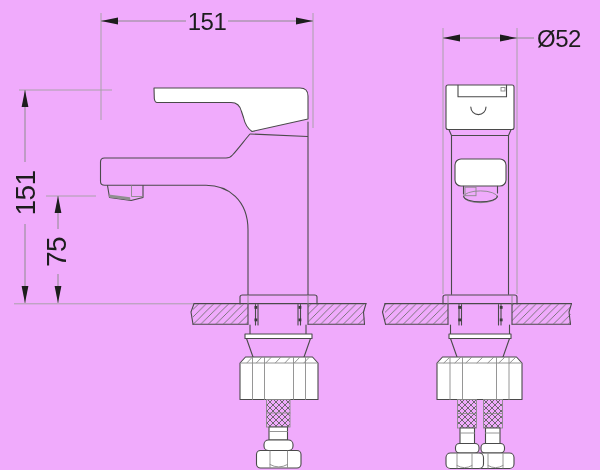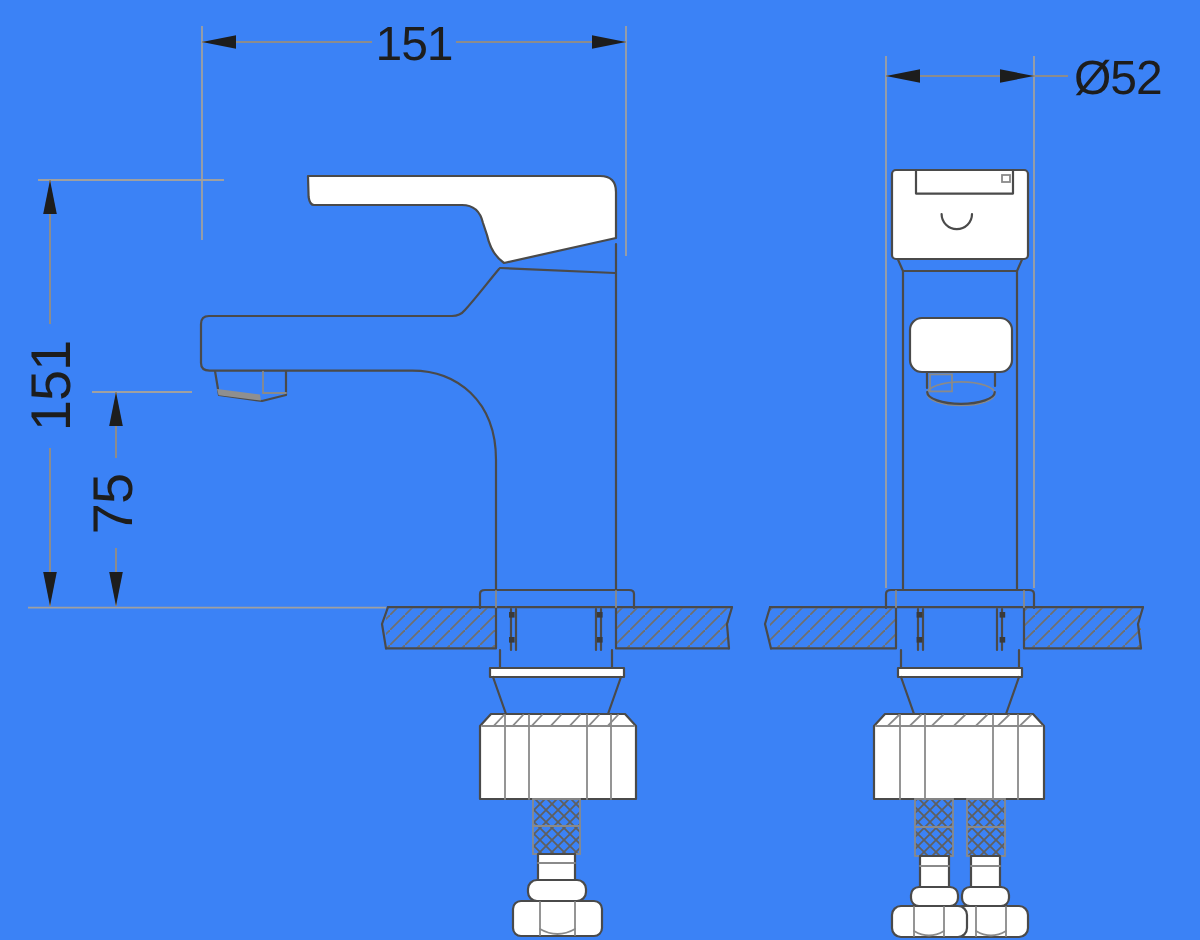--- a/index.html
+++ b/index.html
@@ -1,16 +1,16 @@
 <!DOCTYPE html>
 <html><head>
 <meta charset="utf-8">
 <style>
   html,body{margin:0;padding:0;background:#ffffff;}
-  .stage{width:600px;height:470px;position:relative;background:#3b82f6;overflow:hidden;}
+  .stage{width:600px;height:470px;position:relative;background:#f0abfc;overflow:hidden;}
   svg{display:block;}
   .ln{stroke:#4a4a4a;stroke-width:1.1;fill:none;stroke-linecap:round;stroke-linejoin:round;}
   .lt{stroke:#8a8a8a;stroke-width:0.9;fill:none;stroke-linecap:round;}
   .ext{stroke:#a0a0a0;stroke-width:0.9;fill:none;}
   .dim{stroke:#8c8c8c;stroke-width:1;fill:none;}
   .arr{fill:#1d1d1d;stroke:none;}
   .wf{fill:#ffffff;}
   .nf{fill:none;}
   .txt{font-family:"Liberation Sans","DejaVu Sans",sans-serif;fill:#1d1d1d;letter-spacing:-0.5px;}
   .t24{font-size:24px;}

